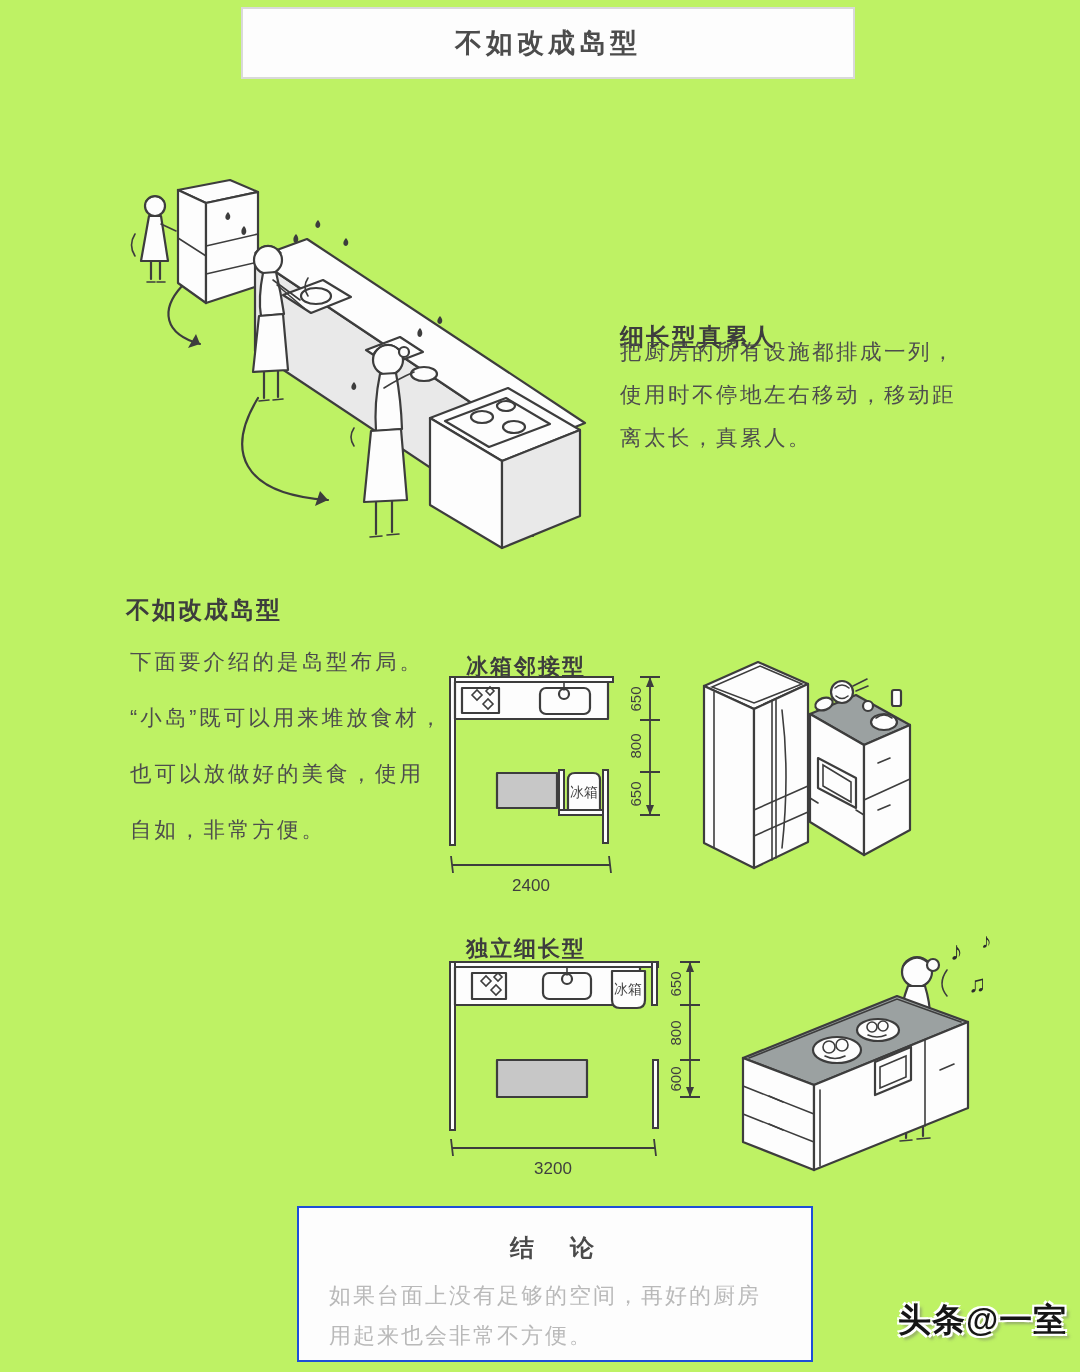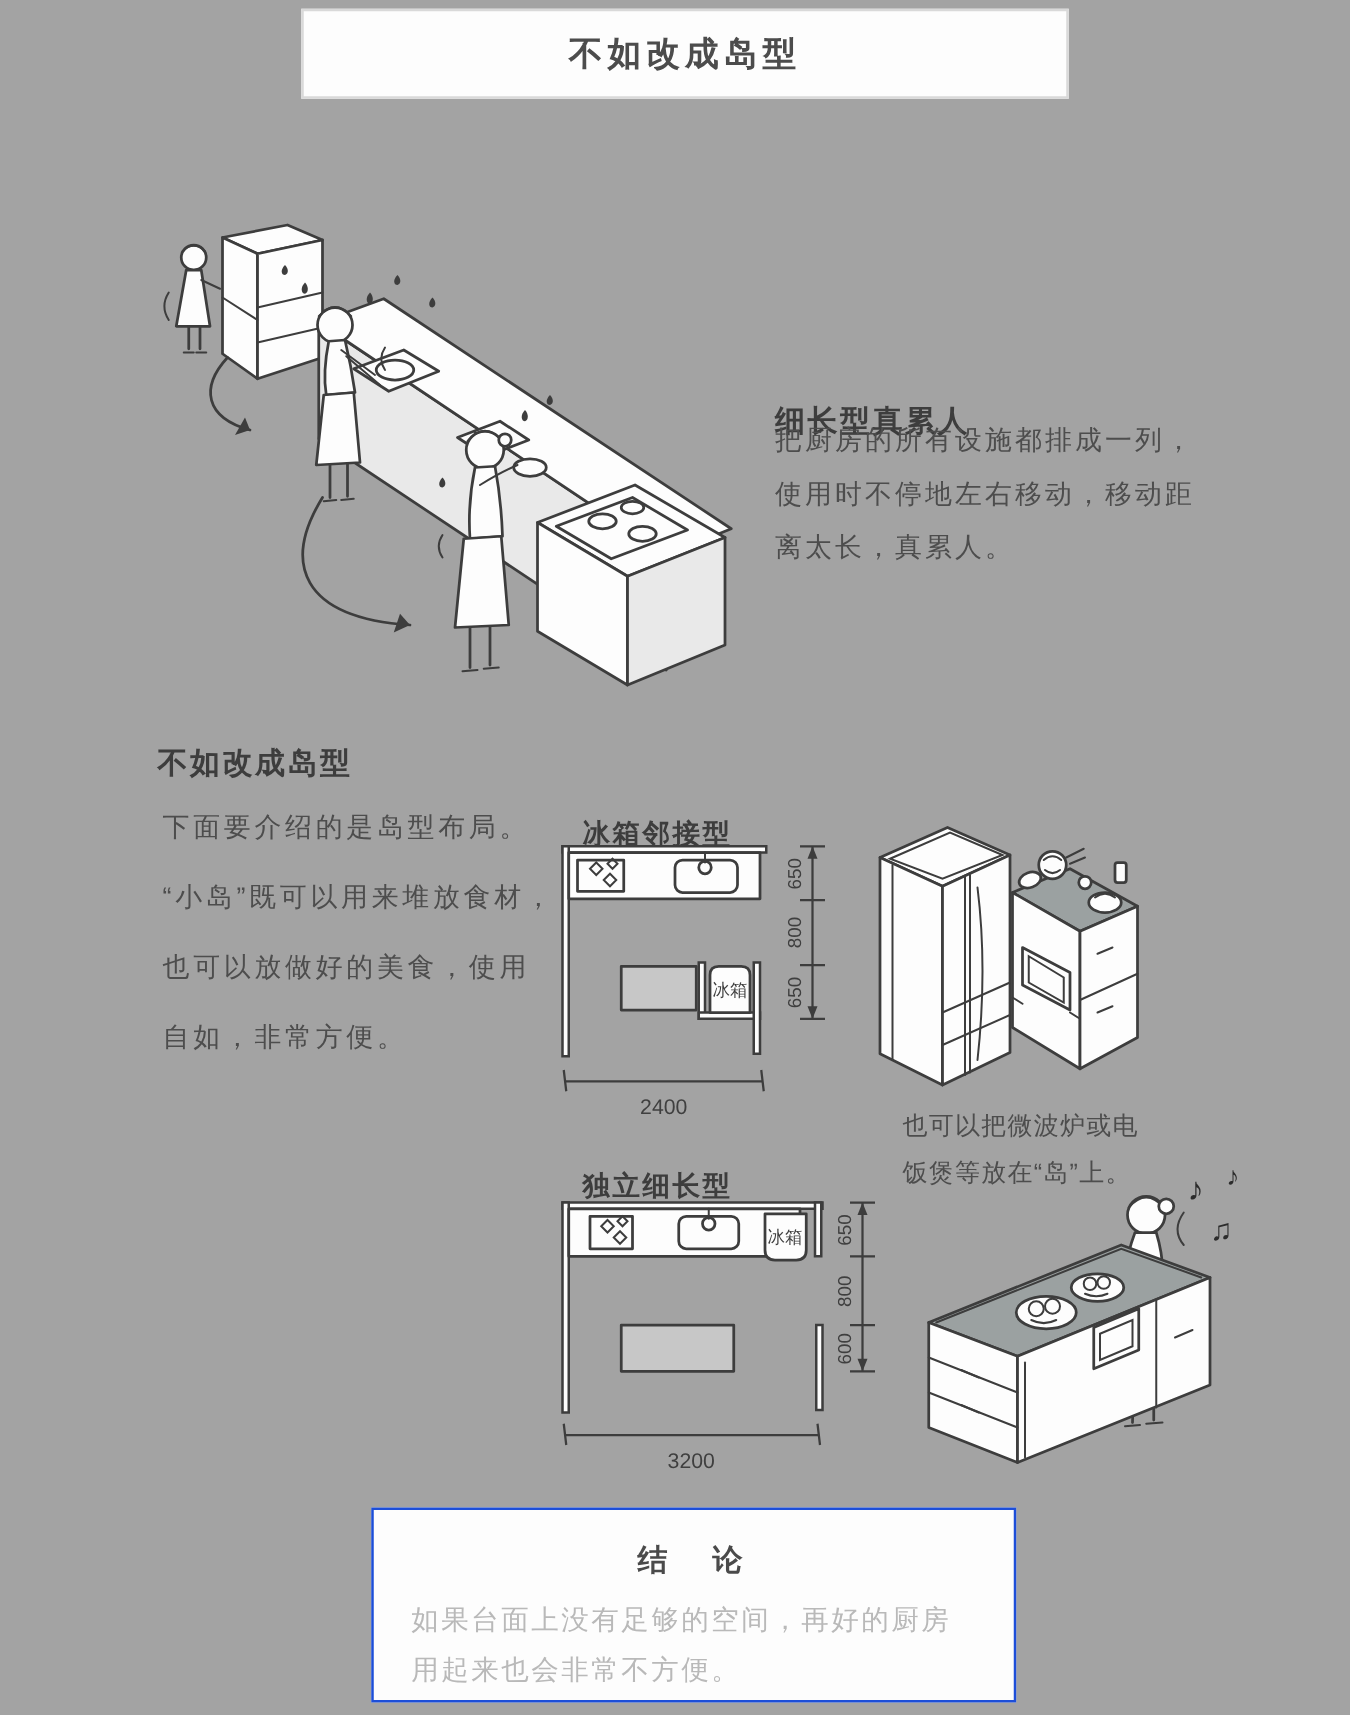--- a/index.html
+++ b/index.html
@@ -1,18 +1,18 @@
 <!DOCTYPE html>
 <html><head>
 <meta charset="utf-8">
 <style>
   html,body{margin:0;padding:0;background:#e9e9e9;}
   .page{
     position:relative;width:1080px;height:1372px;margin:0 auto;
-    background:#a3a3a3;overflow:hidden;
+    background:#bef264;overflow:hidden;
     font-family:"Liberation Sans",sans-serif;color:#4a4a4a;
   }
   .abs{position:absolute;}
   .title-box{
     left:241px;top:7px;width:610px;height:68px;
     border:2px solid #d9d9d9;background:#fdfdfd;
     display:flex;align-items:center;justify-content:center;
     font-size:27px;font-weight:600;letter-spacing:4px;color:#4c4c4c;
   }
   .intro{
@@ -234,22 +234,20 @@
       <path class="thin" d="M145,38 q7,-6 14,0 M146,46 q6,5 12,0"></path>
       <ellipse class="skw" cx="134" cy="54" rx="9" ry="6" transform="rotate(-20 134 54)"></ellipse>
       <path class="thin" d="M163,36 l14,-7 M166,41 l12,-5"></path>
       <rect class="skw" x="202" y="40" width="9" height="16" rx="2"></rect>
       <ellipse class="skw" cx="194" cy="72" rx="13" ry="8"></ellipse>
       <path class="thin" d="M186,68 q8,-6 16,0"></path>
       <circle class="skw" cx="178" cy="56" r="5"></circle>
     </g>
   </svg>
 
-  <p class="abs caption">也可以把微波炉或电
-饭煲等放在“岛”上。</p>
 
   <h3 class="abs plan-title plan2-title">独立细长型</h3>
   <svg class="abs" style="left:440px;top:944px" width="260" height="240" viewBox="0 0 260 240">
     <g>
       <rect class="wall" x="10" y="18" width="208" height="5"></rect>
       <rect class="wall" x="10" y="18" width="5" height="168"></rect>
       <rect class="wall" x="212" y="18" width="5" height="43"></rect>
       <rect class="wall" x="213" y="116" width="5" height="68"></rect>
     </g>
     <rect class="skw" x="15" y="23" width="185" height="38"></rect>
@@ -327,14 +325,15 @@
       <path class="thin" d="M222,40 q-10,14 0,26"></path>
     </g>
   </svg>
 
   <div class="abs conclusion">
     <h3 class="c-head">结　论</h3>
     <p class="c-body">如果台面上没有足够的空间，再好的厨房
 用起来也会非常不方便。</p>
   </div>
 
+  <div class="abs watermark">头条@一室</div>
 
 </div>
 
 </body></html>

